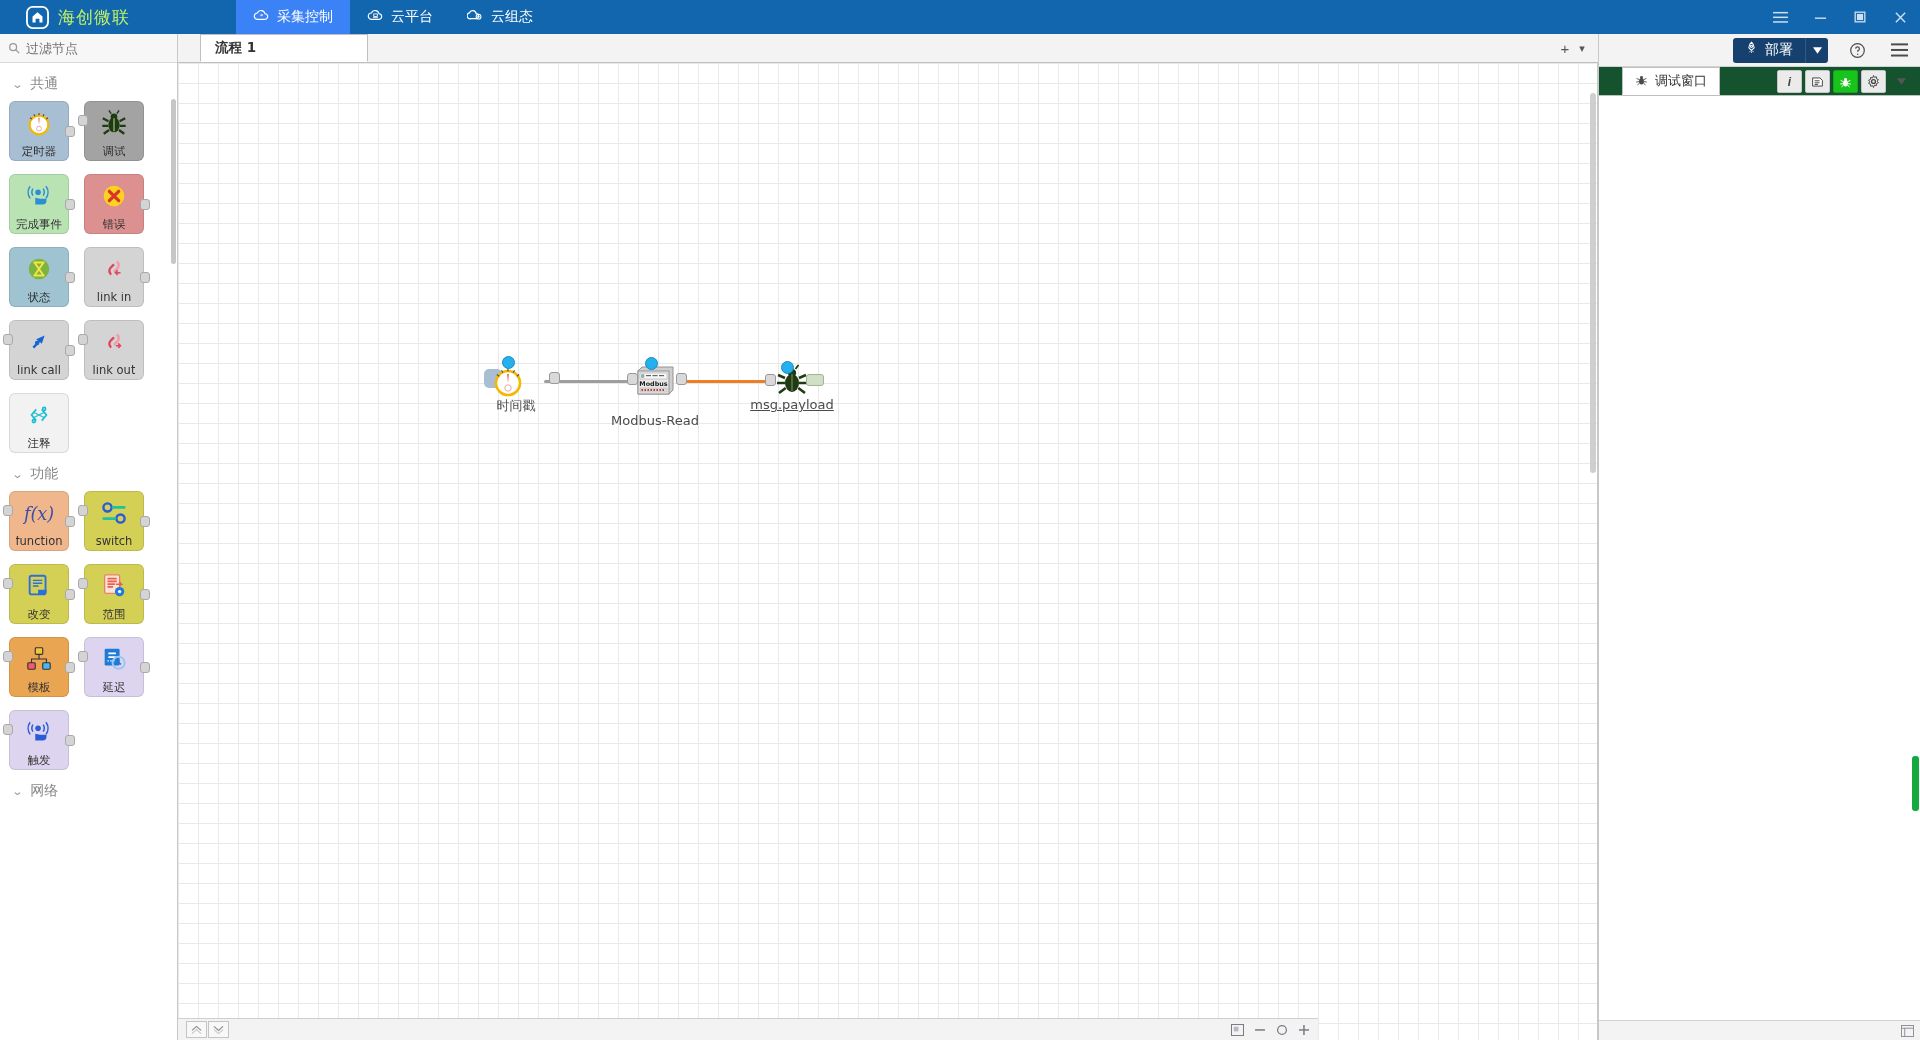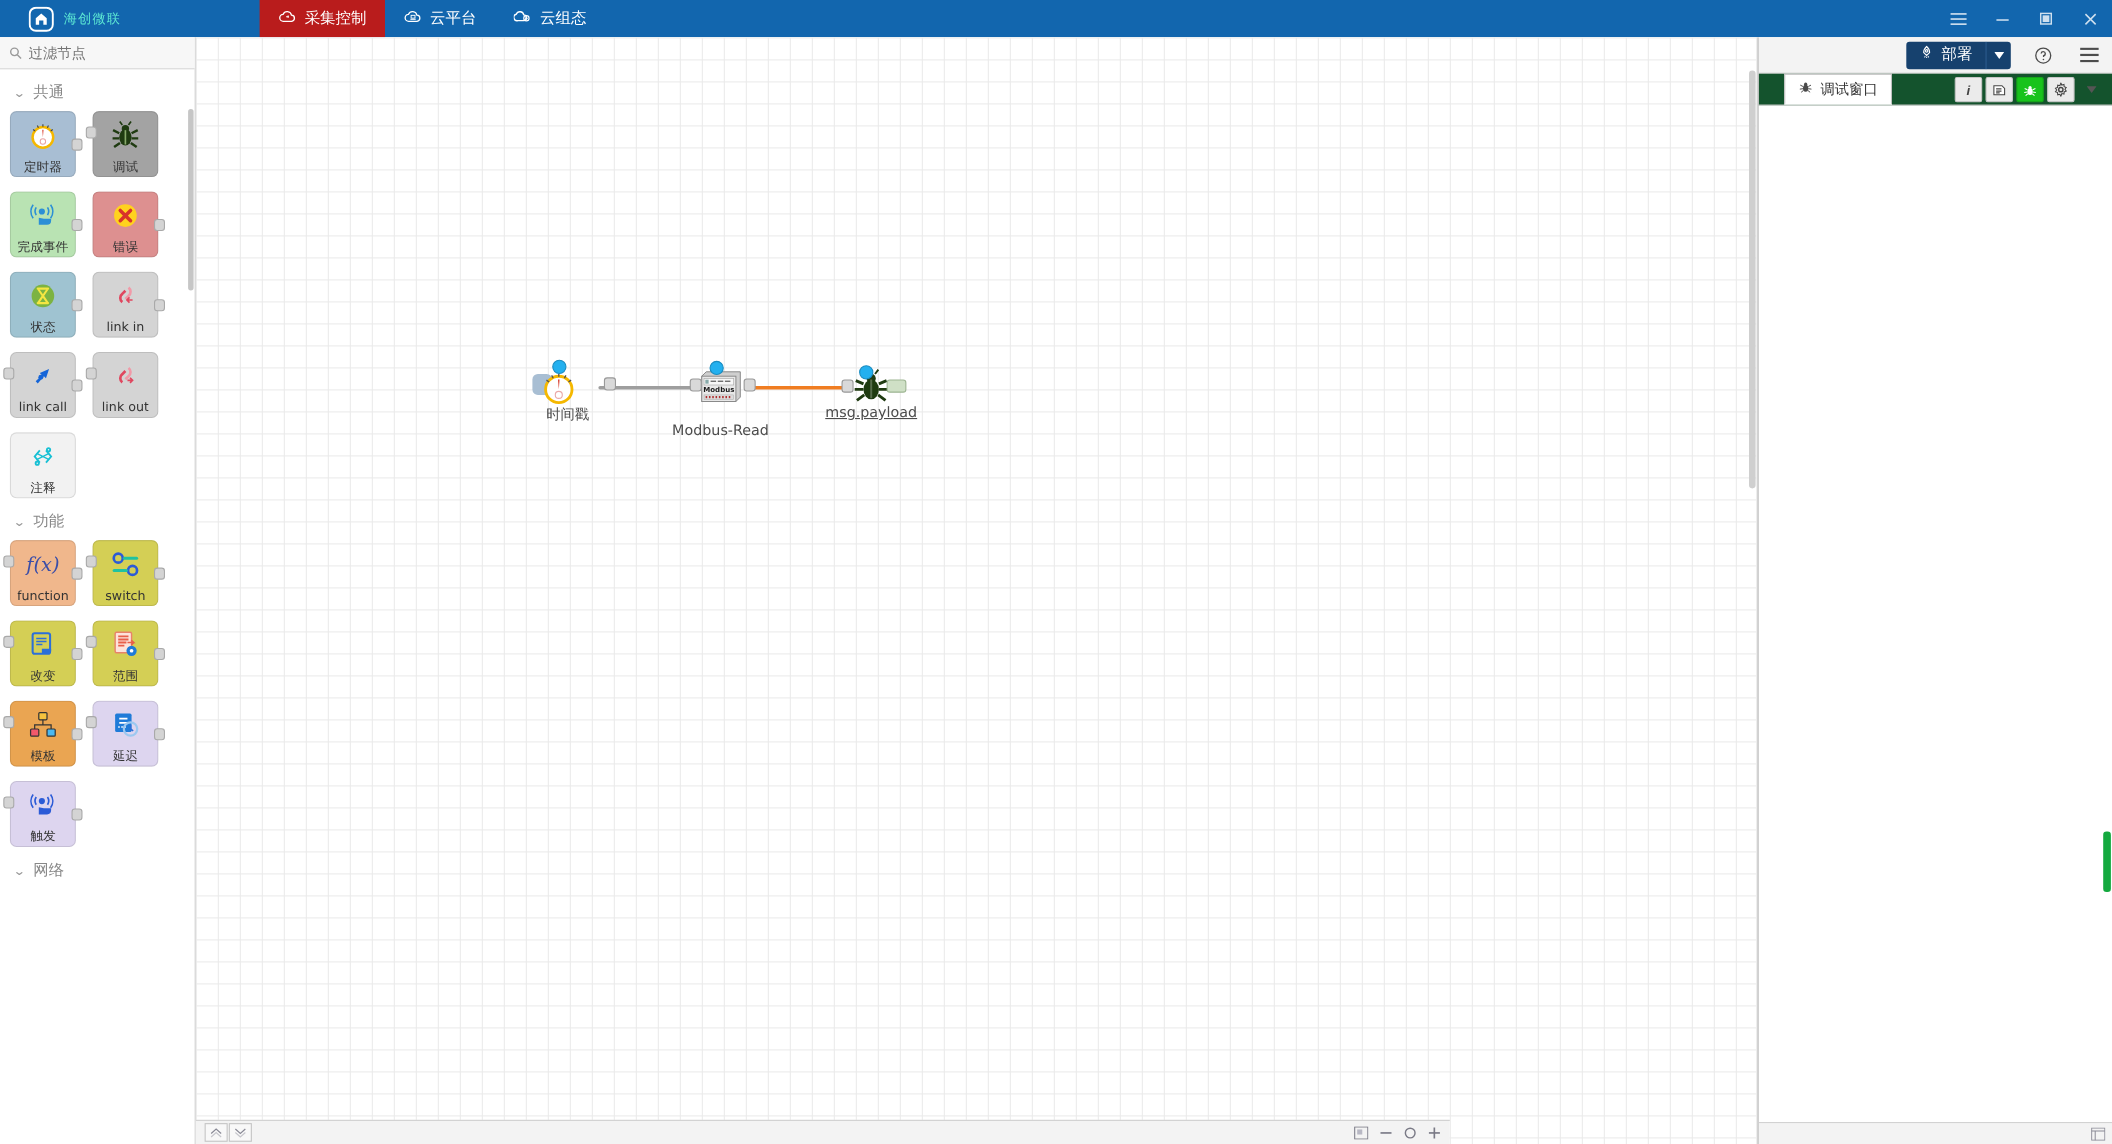--- a/index.html
+++ b/index.html
@@ -13,32 +13,32 @@
   #app { position: relative; width: 1920px; height: 1040px; }
 
   
   .titlebar {
     position: absolute; left: 0; top: 0; width: 1920px; height: 34px;
     background: #1266ae; display: flex; align-items: center;
   }
   .brand { display: flex; align-items: center; gap: 9px; padding-left: 26px; width: 236px; }
   .brand-logo { width: 23px; height: 23px; }
   .brand-name {
-    color: #5eead4; font-size: 12px; letter-spacing: 1px;
+    color: #bef264; font-size: 17px; letter-spacing: 1px;
     font-family: "DejaVu Sans", "Liberation Sans", sans-serif;
     text-align: center;
   }
   .navtabs { display: flex; align-items: stretch; height: 34px; }
   .navtab {
     display: flex; align-items: center; gap: 7px;
     padding: 0 17px; height: 34px; color: #fff; font-size: 14px;
     cursor: pointer; white-space: nowrap;
     font-family: "DejaVu Sans", "Liberation Sans", sans-serif;
   }
-  .navtab.active { background: #b91c1c; }
+  .navtab.active { background: #3b82f6; }
   .navtab svg { flex: 0 0 auto; }
   .wincontrols {
     position: absolute; right: 0; top: 0; height: 34px;
     display: flex; align-items: center;
   }
   .wc {
     width: 40px; height: 34px; display: flex; align-items: center;
     justify-content: center; cursor: pointer;
   }
 
@@ -562,20 +562,29 @@
         </div>
 
         <div class="cat-header">
           <span class="chev">⌄</span>
           <span>网络</span>
         </div>
       </div>
     </div>
 
     <div class="center">
+      <div class="tabbar">
+        <div class="flowtab">
+          <span>流程 1</span>
+        </div>
+        <div class="tabbar-right">
+          <div class="tb-btn">+</div>
+          <div class="tb-btn" style="font-size:11px;padding-right:10px;">▾</div>
+        </div>
+      </div>
 
       <div class="canvaswrap">
         <div class="grid"></div>
         <div class="v-scroll"></div>
         <div class="h-scroll"></div>
 
         <div class="wire" style="left:366px; top:317px; width:95px; background:#9e9e9e;"></div>
 
         <div class="wire" style="left:500px; top:317px; width:96px; background:#f07d21;"></div>
 

